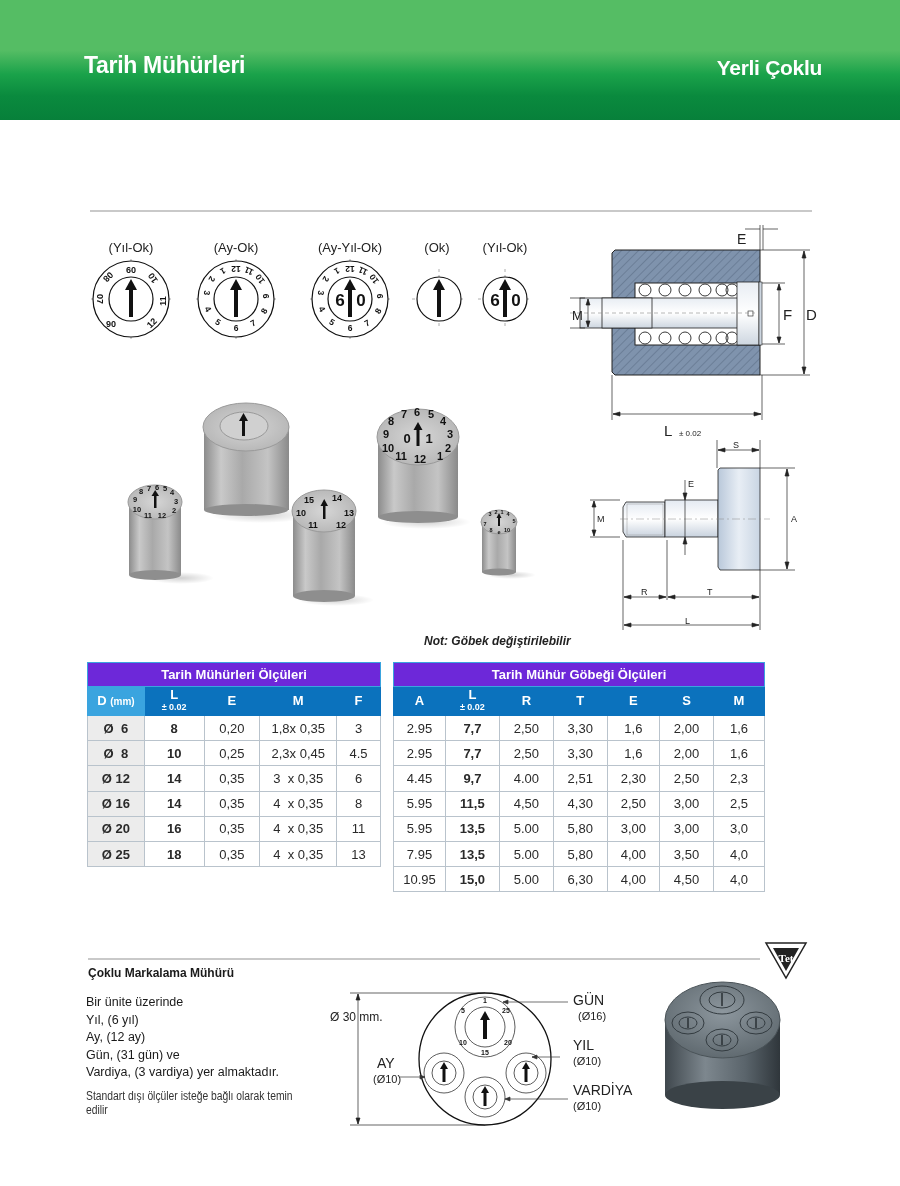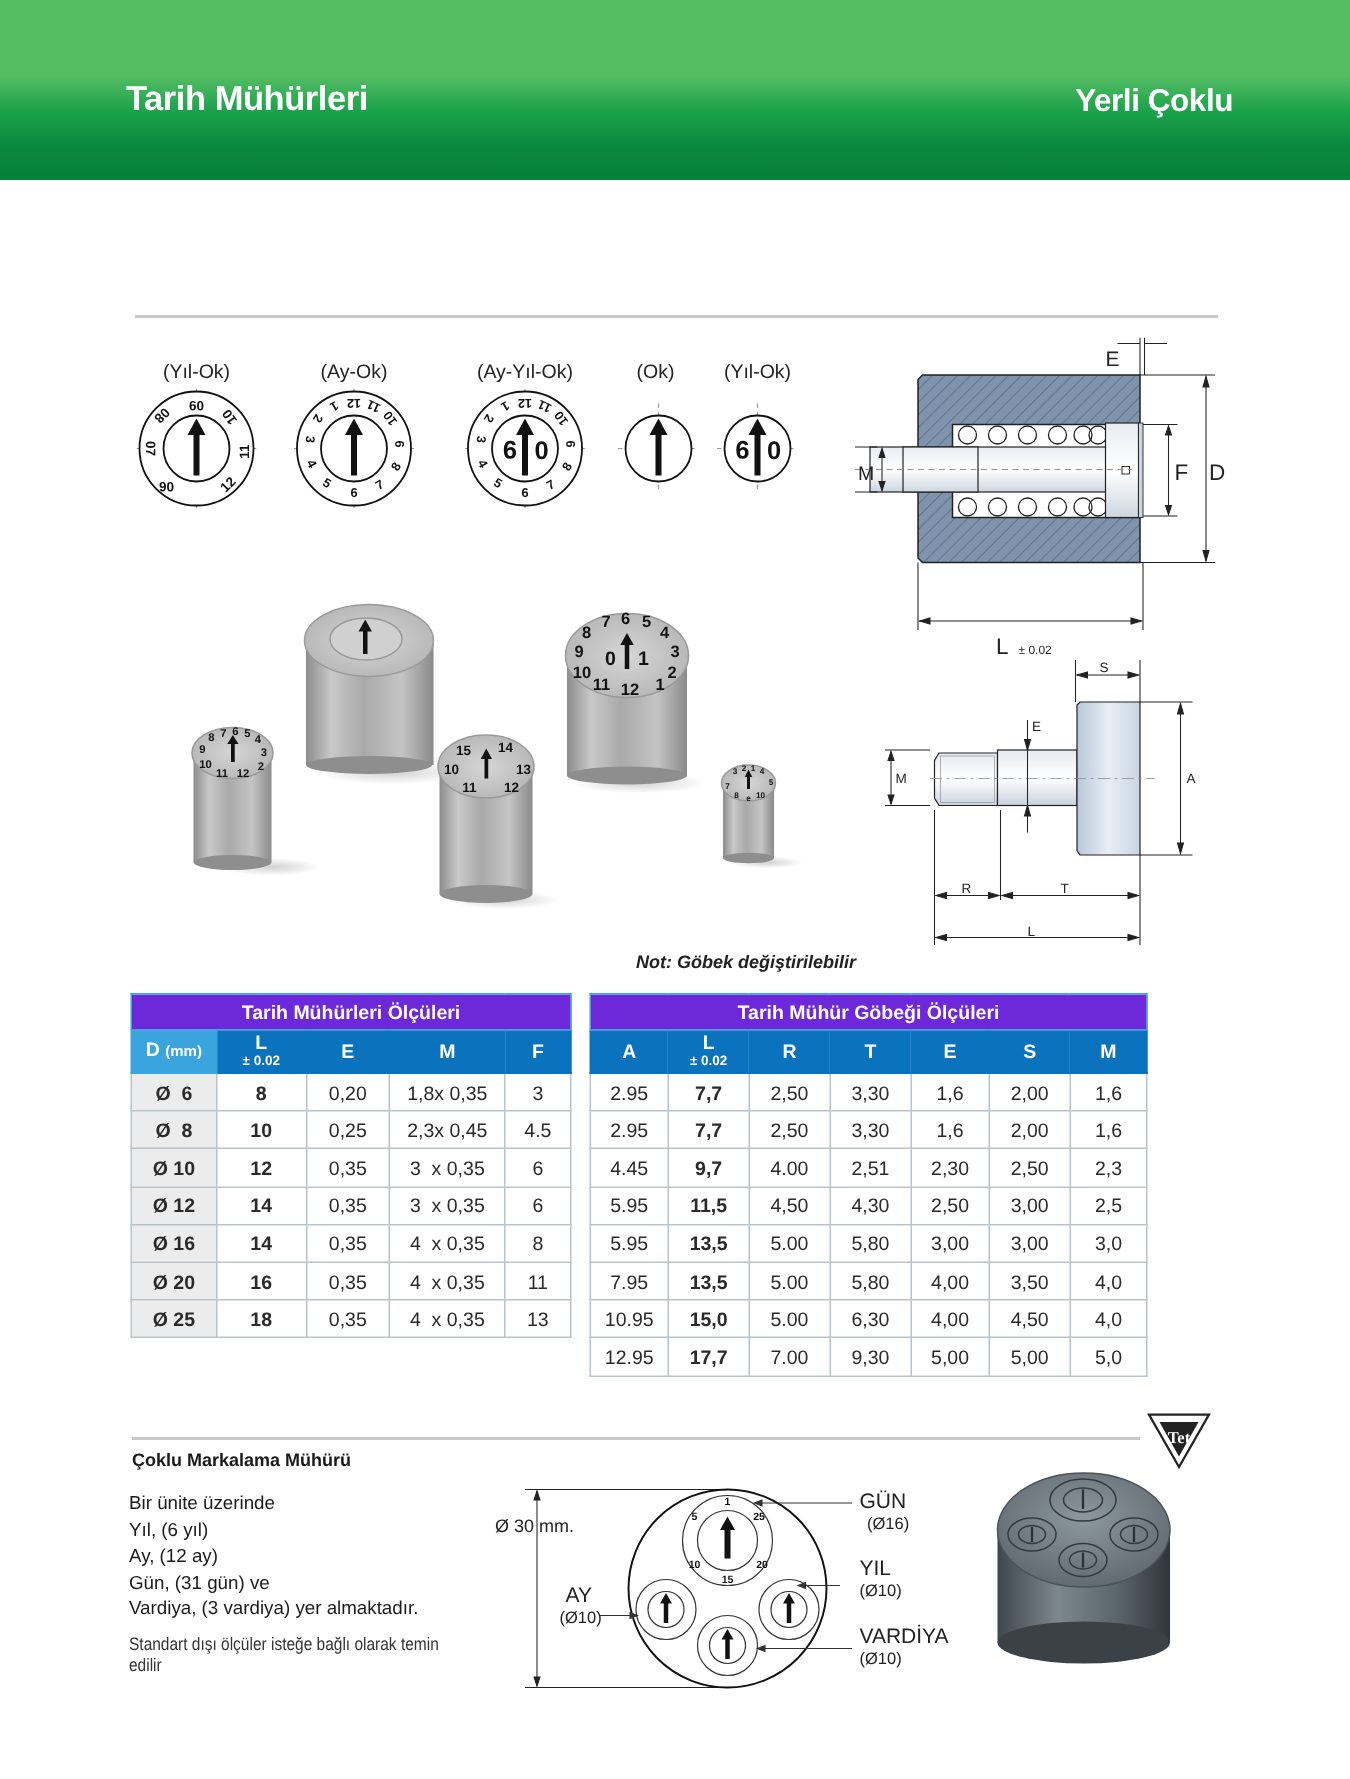--- a/index.html
+++ b/index.html
@@ -452,27 +452,20 @@
         <td style="white-space: pre;">3</td>
       </tr>
       <tr>
         <td class="dcol" style="white-space: pre;">Ø  8</td>
         <td class="b" style="white-space: pre;">10</td>
         <td style="white-space: pre;">0,25</td>
         <td style="white-space: pre;">2,3x 0,45</td>
         <td style="white-space: pre;">4.5</td>
       </tr>
       <tr>
-        <td class="dcol" style="white-space: pre;">Ø 10</td>
-        <td class="b" style="white-space: pre;">12</td>
-        <td style="white-space: pre;">0,35</td>
-        <td style="white-space: pre;">3  x 0,35</td>
-        <td style="white-space: pre;">6</td>
-      </tr>
-      <tr>
         <td class="dcol" style="white-space: pre;">Ø 12</td>
         <td class="b" style="white-space: pre;">14</td>
         <td style="white-space: pre;">0,35</td>
         <td style="white-space: pre;">3  x 0,35</td>
         <td style="white-space: pre;">6</td>
       </tr>
       <tr>
         <td class="dcol" style="white-space: pre;">Ø 16</td>
         <td class="b" style="white-space: pre;">14</td>
         <td style="white-space: pre;">0,35</td>
@@ -570,29 +563,20 @@
         <td>4,0</td>
       </tr>
       <tr>
         <td>10.95</td>
         <td class="b">15,0</td>
         <td>5.00</td>
         <td>6,30</td>
         <td>4,00</td>
         <td>4,50</td>
         <td>4,0</td>
-      </tr>
-      <tr>
-        <td>12.95</td>
-        <td class="b">17,7</td>
-        <td>7.00</td>
-        <td>9,30</td>
-        <td>5,00</td>
-        <td>5,00</td>
-        <td>5,0</td>
       </tr>
     </tbody>
 </table>
 
 <div class="hr-bot"></div>
 
 <svg class="cert" viewBox="0 0 44 40">
   <polygon points="2,3 42,3 22,38" fill="#fff" stroke="#222" stroke-width="1.5"></polygon>
   <polygon points="9,8 35,8 22,31" fill="#222"></polygon>
   <text x="22" y="22" font-family="Liberation Serif, serif" font-size="11" font-weight="bold" fill="#fff" text-anchor="middle">Tet</text>

